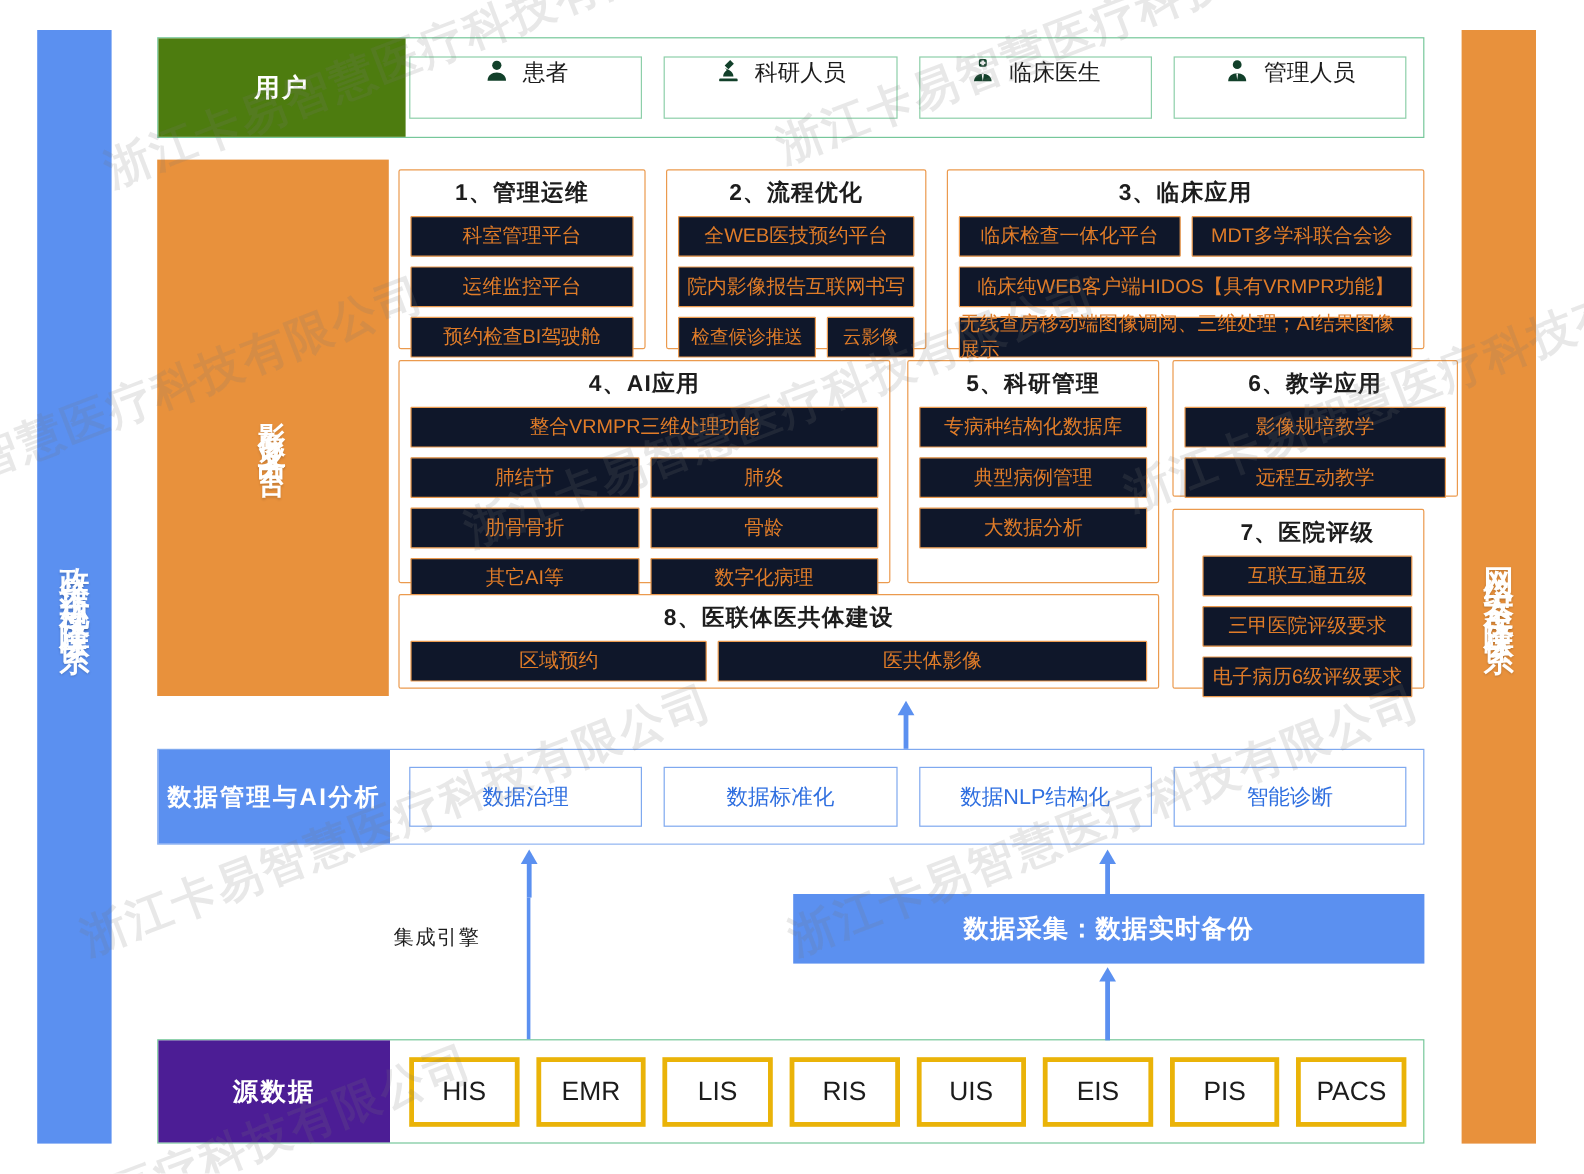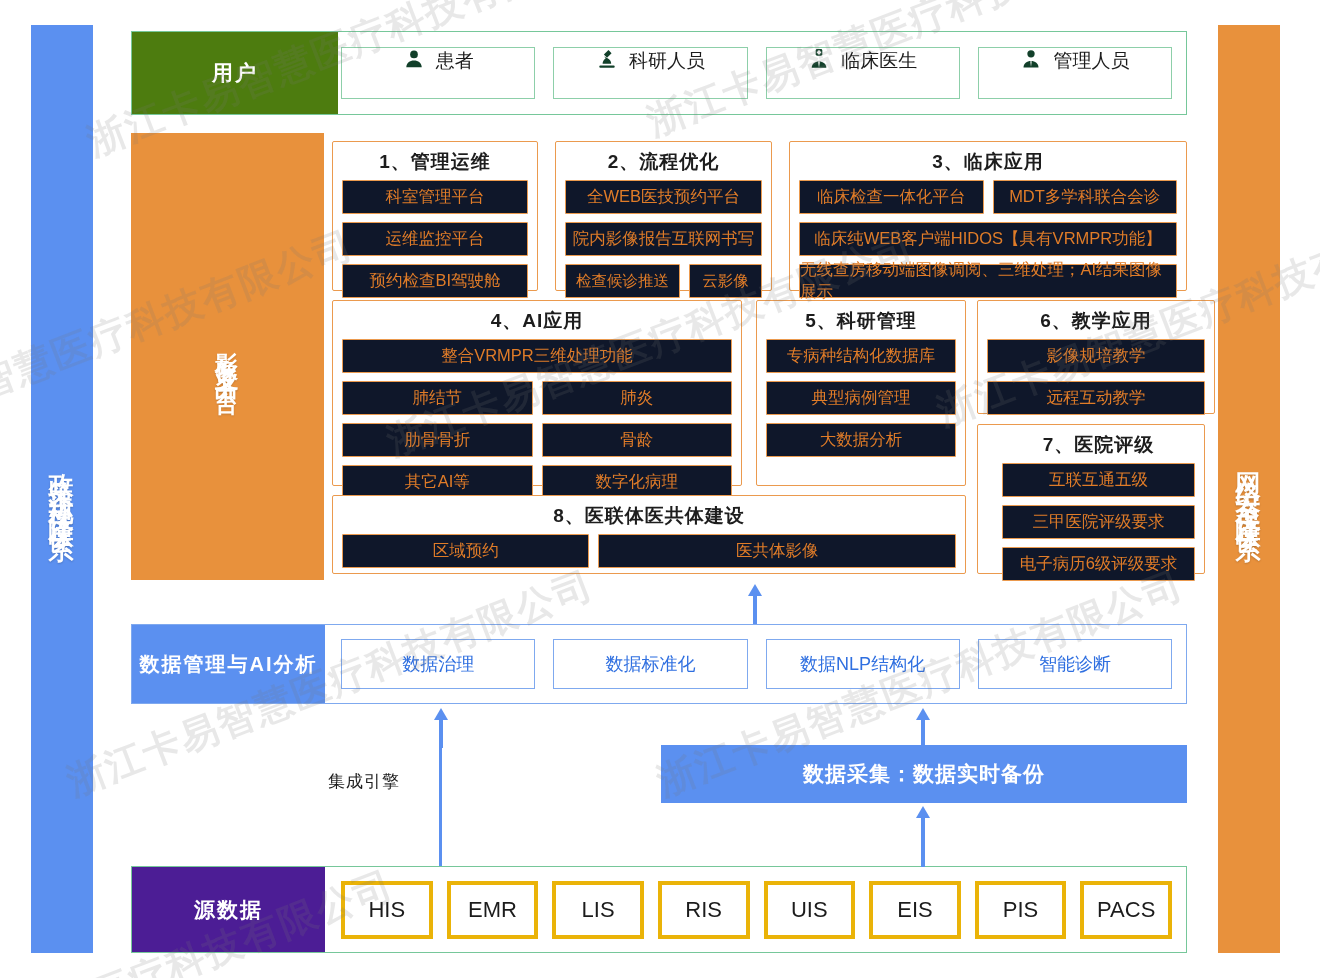--- a/index.html
+++ b/index.html
@@ -251,21 +251,21 @@
       <div class="grp" style="left:645px;top:167px;width:238px;height:114px;">
         <div class="grp-title">6、教学应用</div>
         <div class="cellrow">
             <div class="cell">影像规培教学</div>
           </div>
         <div class="cellrow">
             <div class="cell">远程互动教学</div>
           </div>
       </div>
 
-      <div class="grp" style="left:645px;top:291px;width:228px;height:150px;padding-left:24px;">
+      <div class="grp" style="left:645px;top:291px;width:210px;height:150px;padding-left:24px;">
         <div class="grp-title">7、医院评级</div>
         <div class="cellrow">
             <div class="cell">互联互通五级</div>
           </div>
         <div class="cellrow">
             <div class="cell">三甲医院评级要求</div>
           </div>
         <div class="cellrow">
             <div class="cell">电子病历6级评级要求</div>
           </div>

